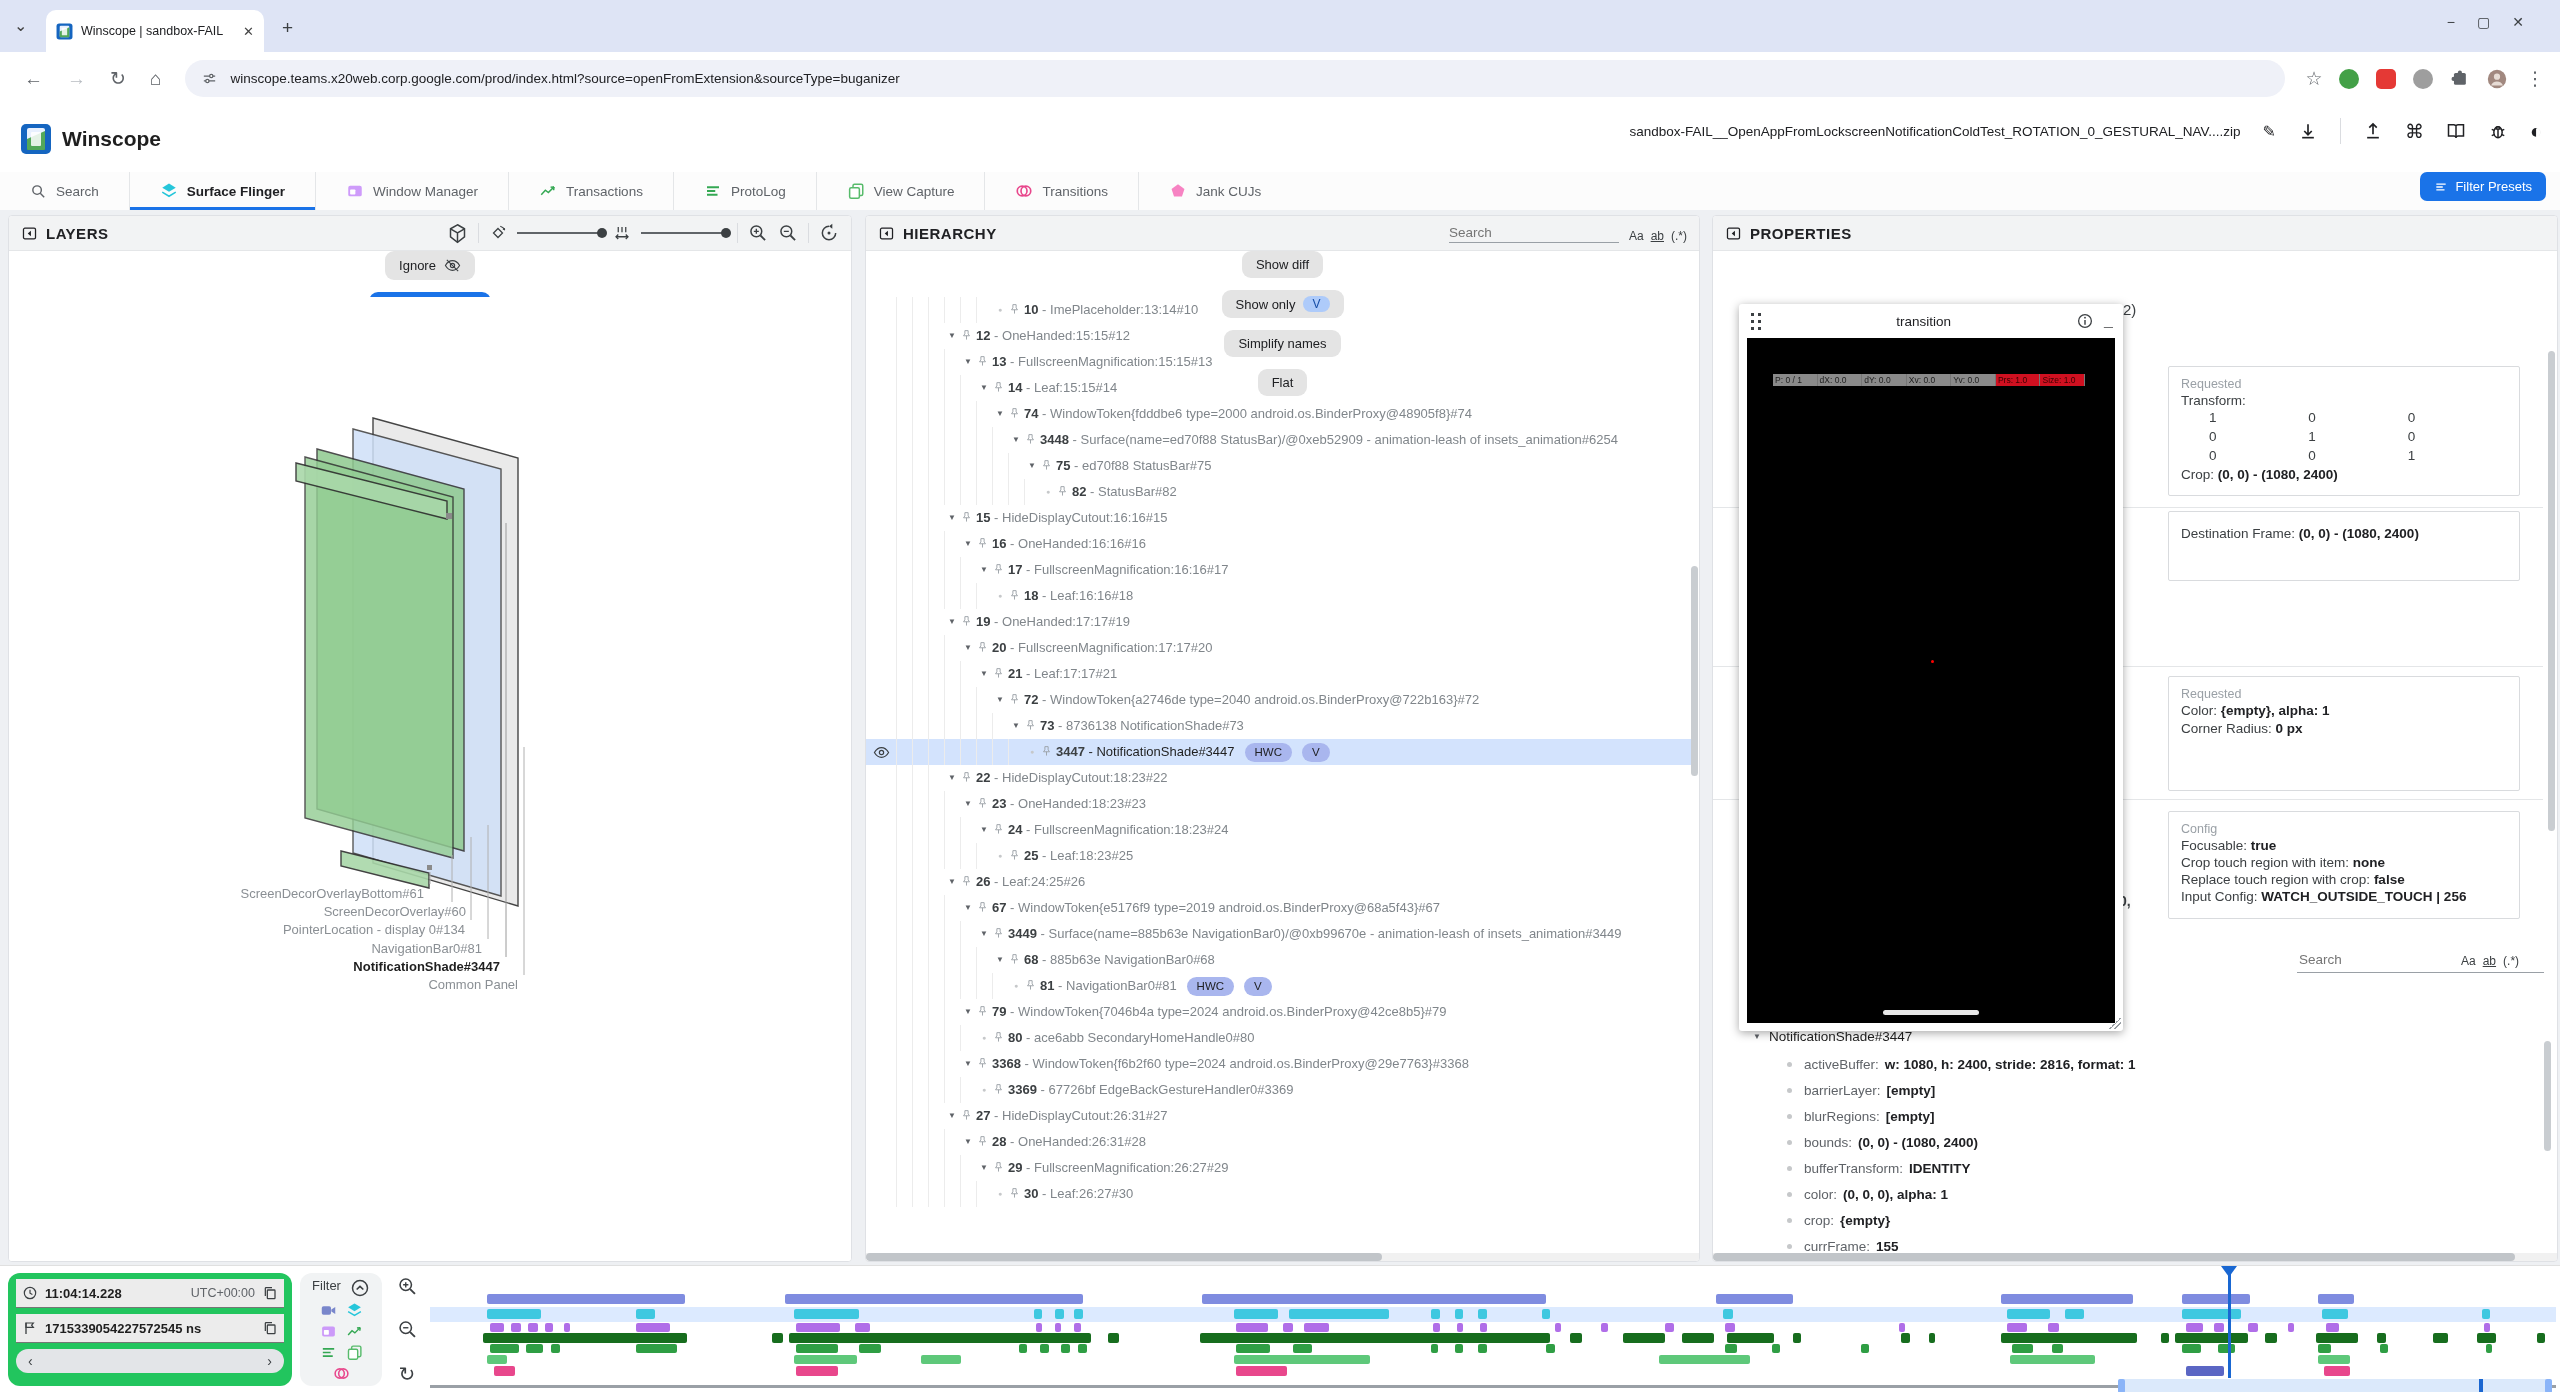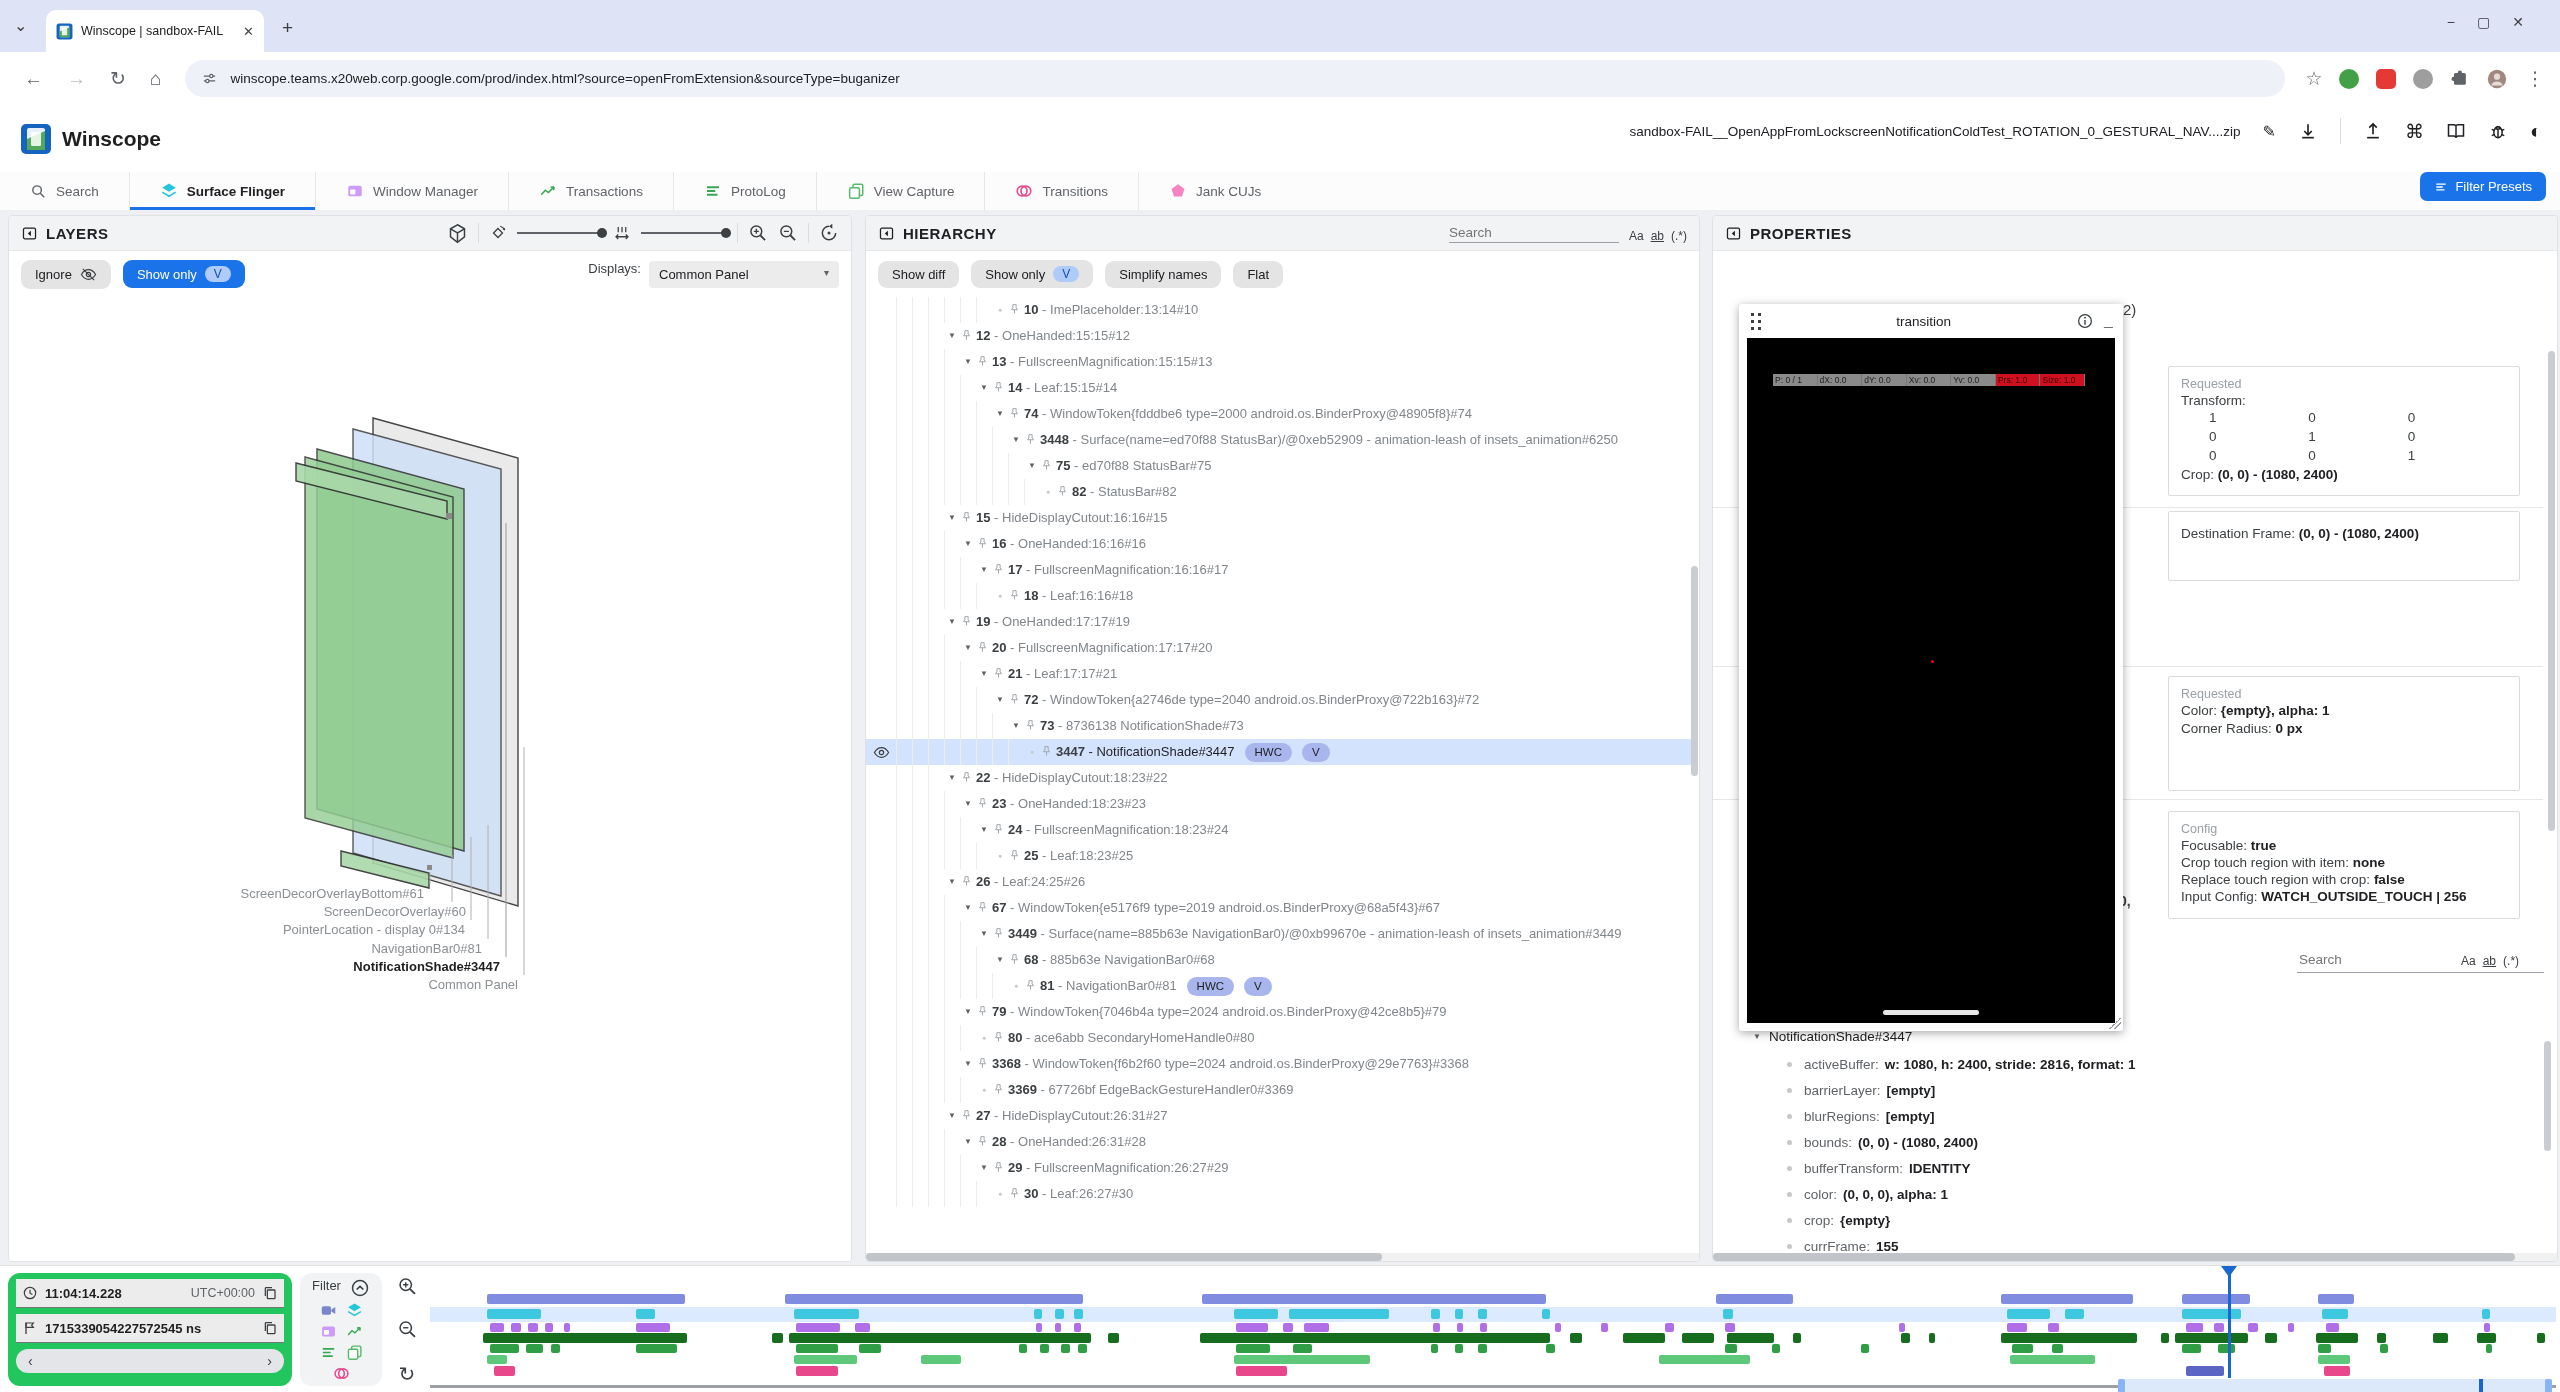--- a/index.html
+++ b/index.html
@@ -37,21 +37,21 @@
   .atab.active .lbl{color:#202124;font-weight:bold;}
   .atab.active::after{content:"";position:absolute;left:0;right:0;bottom:0;height:3px;background:#1a73e8;}
   
   #content{left:0;top:210px;width:2560px;height:1055px;background:#eef0f3;}
   .panel{position:absolute;top:5px;height:1047px;background:#fff;border:1px solid #dfe1e5;border-radius:4px;box-sizing:border-box;overflow:hidden;}
   #p-layers{left:8px;width:844px;}
   #p-hier{left:865px;width:835px;}
   #p-props{left:1712px;width:846px;}
   .phead{height:35px;background:#f2f3f4;border-bottom:1px solid #e4e6e8;display:flex;align-items:center;padding:0 12px;box-sizing:border-box;}
   .ptitle{font-size:15px;font-weight:bold;color:#202124;letter-spacing:.5px;margin-left:8px;}
-  .pchips{height:46px;display:flex;align-items:center;gap:12px;padding:0 12px;box-sizing:border-box;background:#fff;}
+  .pchips{height:46px;display:flex;align-items:center;gap:12px;padding:0 12px;box-sizing:border-box;background:#fff;flex-direction:column;}
   .chip{background:#e4e4e4;border-radius:9px;padding:6px 14px;font-size:13px;color:#202124;display:flex;align-items:center;gap:8px;white-space:nowrap;}
   .chip.blue{background:#1a73e8;color:#fff;}
   .badge{background:#aecbfa;color:#174ea6;border-radius:10px;padding:1px 9px;font-size:12px;}
   .chip.blue .badge{background:#aecbfa;color:#174ea6;}
   
   .ltools{margin-left:auto;display:flex;align-items:center;gap:10px;color:#3c4043;}
   .slider{width:86px;height:2px;background:#606468;position:relative;}
   .slider .dot{position:absolute;right:-4px;top:-4px;width:10px;height:10px;border-radius:50%;background:#3c4043;}
   .vsep2{width:1px;height:20px;background:#dadce0;}
   #displaysBox{margin-left:auto;display:flex;align-items:flex-start;gap:8px;font-size:13px;color:#3c4043;}
@@ -635,21 +635,21 @@
             <span></span>
             <span></span>
             <span></span>
           </span>
     <span class="tw gi">▼</span>
     <svg class="pin ic" width="13" height="13">
             <use href="#i-pin"></use>
           </svg>
     <span class="num">3448</span>
           <span class="dash"> - </span>
-          <span class="nm">Surface(name=ed70f88 StatusBar)/@0xeb52909 - animation-leash of insets_animation#6250</span>
+          <span class="nm">Surface(name=ed70f88 StatusBar)/@0xeb52909 - animation-leash of insets_animation#6254</span>
     <span class="chips"></span>
   </div>
         <div class="hrow">
 
     <span class="guides">
             <span></span>
             <span></span>
             <span></span>
             <span></span>
             <span></span>

